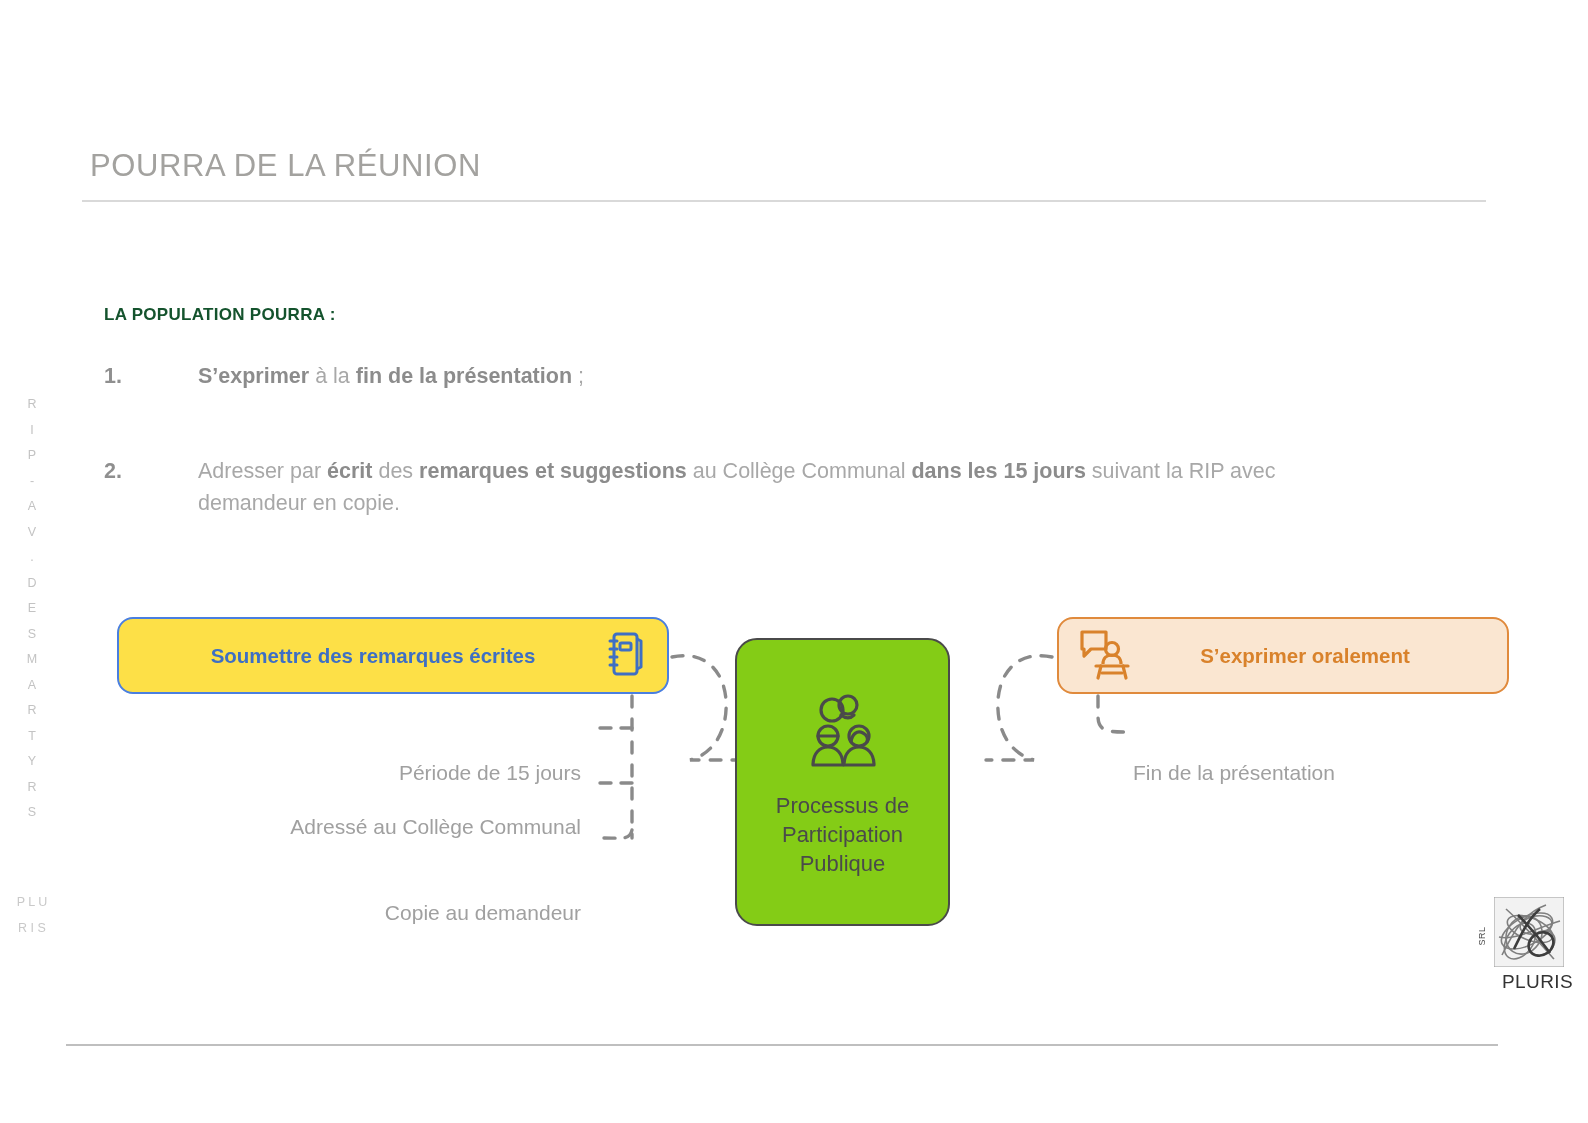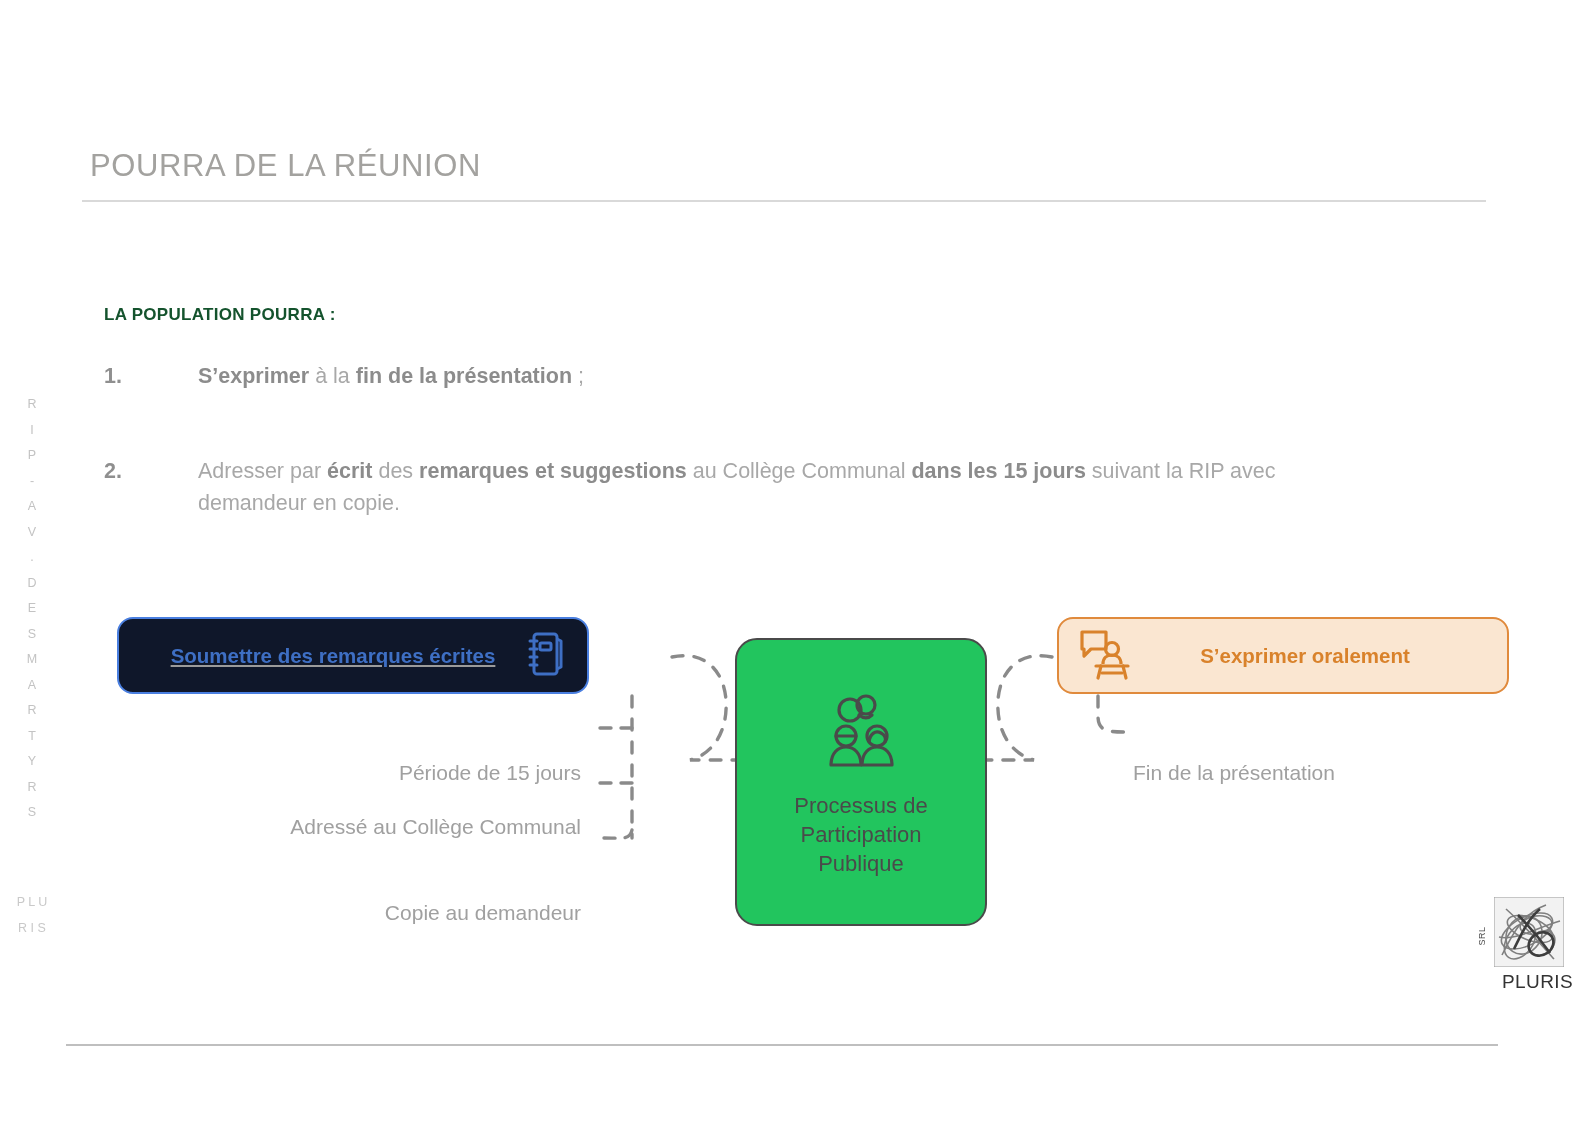--- a/index.html
+++ b/index.html
@@ -109,26 +109,25 @@
     position: absolute;
     box-sizing: border-box;
     display: flex;
     align-items: center;
     justify-content: center;
   }
 
   .node-blue {
     left: 117px;
     top: 617px;
-    width: 472px;
+    width: 552px;
     height: 77px;
-    background: #0f172a;
+    background: #fde047;
     border: 2.5px solid #4a7fe0;
     border-radius: 16px;
-    text-decoration: underline;
   }
   .node-blue .node-label {
     font-size: 20.5px;
     font-weight: bold;
     color: #3e6fc4;
     margin-right: 40px;
     white-space: nowrap;
   }
   .node-blue .node-icon {
     position: absolute;
@@ -156,23 +155,23 @@
   .node-orange .node-icon {
     position: absolute;
     left: 18px;
     top: 50%;
     transform: translateY(-50%);
   }
 
   .node-center {
     left: 735px;
     top: 638px;
-    width: 252px;
+    width: 215px;
     height: 288px;
-    background: #22c55e;
+    background: #84cc16;
     border: 2.5px solid #4a4a4a;
     border-radius: 22px;
     flex-direction: column;
   }
   .node-center .node-icon { margin-top: 6px; }
   .node-center .node-label {
     margin-top: 18px;
     font-size: 22px;
     color: #4a4a4a;
     text-align: center;

